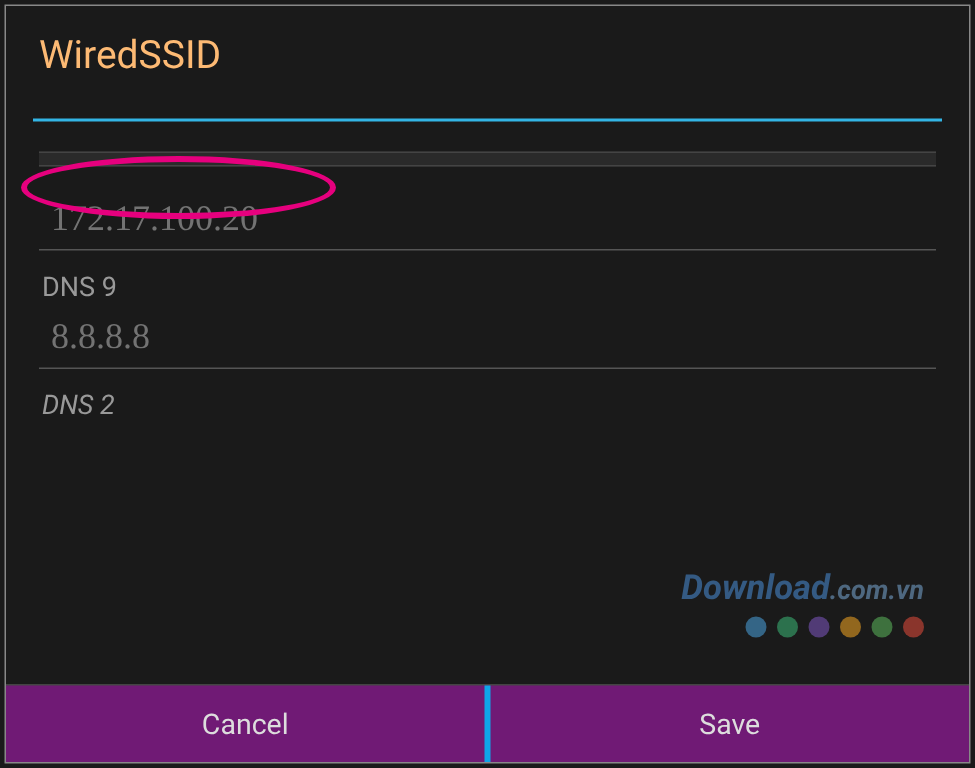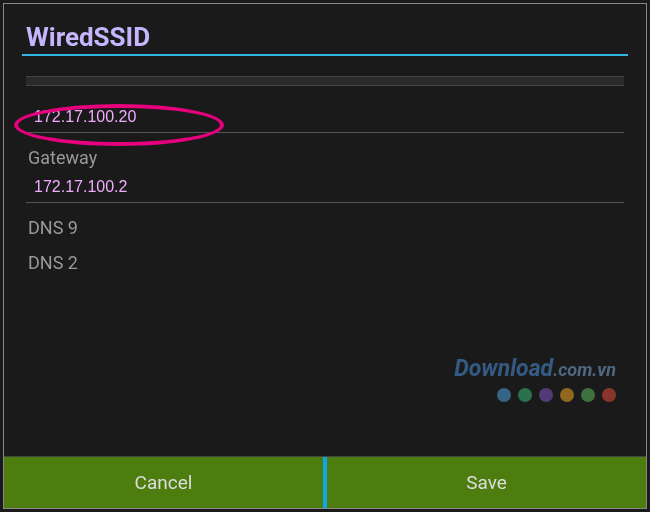--- a/index.html
+++ b/index.html
@@ -21,24 +21,24 @@
       height: calc(100% - 6px);
       position: relative;
       background: #1a1a1a;
     }
     .dialog {
       padding: 18px 22px 0 22px;
       height: calc(100% - 52px);
       overflow: hidden;
     }
     .dialog-title {
-      color: #c4b5fd;
+      color: #fdba74;
       font-size: 26px;
-      font-weight: 700;
-      padding-bottom: 2px;
+      font-weight: 400;
+      padding-bottom: 27px;
     }
     .title-divider {
       height: 2px;
       background: #33b5e5;
       margin: 0 -4px 20px -4px;
     }
     .section-bar {
       height: 10px;
       background: #2a2a2a;
       border-top: 1px solid #444;
@@ -52,24 +52,24 @@
       color: #999;
       font-size: 18px;
       margin-bottom: 6px;
       padding-left: 2px;
     }
     .field-input {
       width: 100%;
       background: transparent;
       border: none;
       border-bottom: 1px solid #555;
-      color: #f0abfc;
-      font-size: 16px;
+      color: #737373;
+      font-size: 24px;
       padding: 4px 8px 6px 8px;
-      font-family: Liberation Sans, sans-serif;
+      font-family: Liberation Serif, serif;
       outline: none;
     }
     .highlight-oval {
       position: absolute;
       left: 10px;
       top: 100px;
       width: 210px;
       height: 42px;
       border: 4px solid #e6007e;
       border-radius: 50%;
@@ -77,38 +77,38 @@
       z-index: 10;
     }
     .button-bar {
       position: absolute;
       bottom: 0;
       left: 0;
       right: 0;
       height: 52px;
       display: flex;
       border-top: 1px solid #444;
-      background: #4d7c0f;
+      background: #701a75;
     }
     .btn {
       flex: 1;
       display: flex;
       align-items: center;
       justify-content: center;
       color: #ddd;
       font-size: 19px;
       cursor: pointer;
     }
     .btn + .btn {
       border-left: 4px solid #0ea5e9;
     }
     .watermark {
       position: absolute;
       right: 30px;
-      bottom: 106px;
+      bottom: 83px;
       z-index: 5;
       pointer-events: none;
       opacity: 0.55;
     }
     .watermark-text {
       font-style: italic;
       font-weight: bold;
       font-size: 23px;
       color: #4a90d9;
       text-align: right;
@@ -141,33 +141,30 @@
 <div class="outer-frame">
   <div class="dialog">
     <div class="dialog-title">WiredSSID</div>
     <div class="title-divider"></div>
     <div class="section-bar"></div>
 
     <div class="field">
       <input class="field-input" value="172.17.100.20" style="">
     </div>
 
-    <div class="field">
-      <div class="field-label">Gateway</div>
-      <input class="field-input" value="172.17.100.2" style="">
-    </div>
 
     <div class="field">
     </div>
 
     <div class="field">
       <div class="field-label">DNS 9</div>
+      <input class="field-input" value="8.8.8.8" style="">
     </div>
 
-    <div class="field" style="margin-bottom:0;">
+    <div class="field" style="margin-bottom:0;font-style:italic;">
       <div class="field-label">DNS 2</div>
 
     </div>
   </div>
 
   <div class="highlight-oval"></div>
 
   <div class="watermark">
     <div class="watermark-text">
       <span>Download</span><span class="dom">.com.vn</span>

